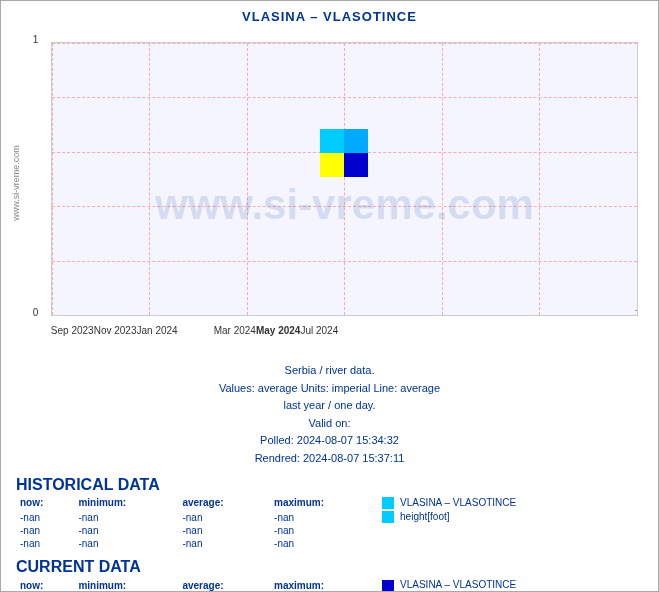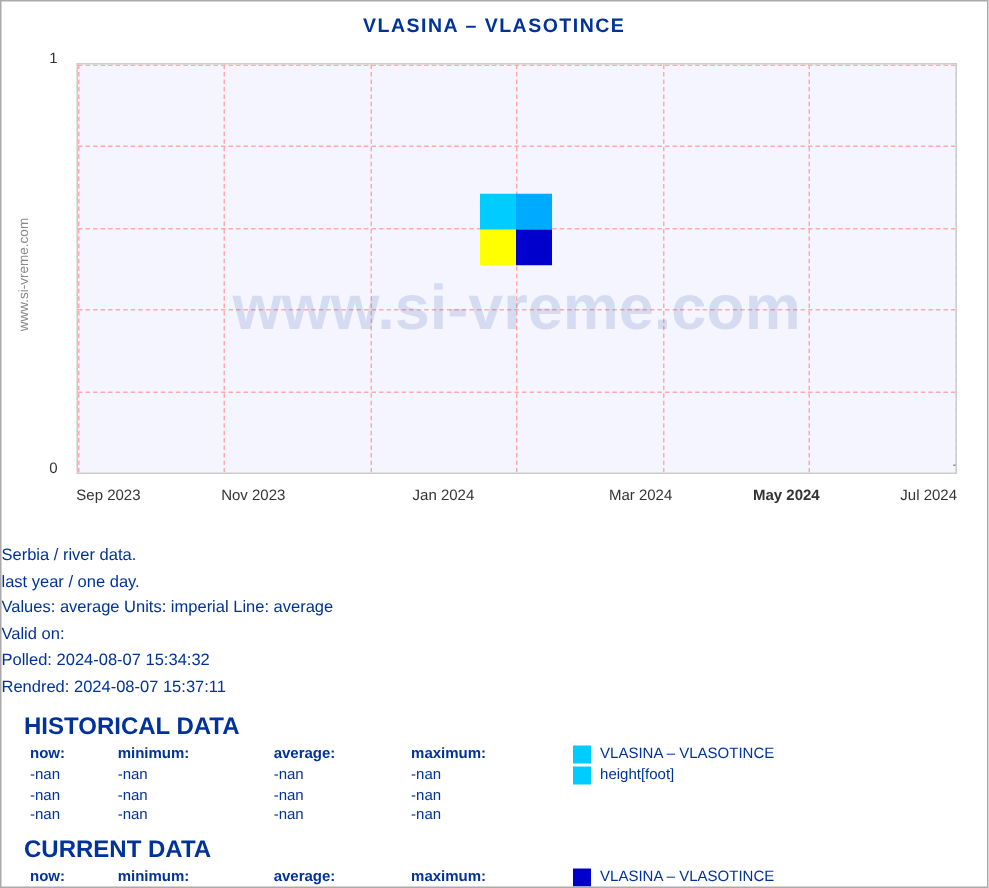--- a/index.html
+++ b/index.html
@@ -29,20 +29,21 @@
       height: 330px;
     }
 
     .chart-container {
       position: relative;
       width: 620px;
       height: 310px;
     }
 
     .info-section {
+      text-align: center;
       font-size: 11px;
       color: #003399;
       line-height: 1.6;
       padding: 4px 0;
     }
 
     .data-section {
       padding: 4px 15px;
       font-size: 11px;
       color: #003399;
@@ -125,37 +126,37 @@
             <rect x="0" y="0" width="24" height="24" fill="#00ccff"></rect>
             <rect x="24" y="0" width="24" height="24" fill="#00aaff"></rect>
             <rect x="24" y="24" width="24" height="24" fill="#0000cc"></rect>
           </svg>
           <div style="font-size:42px; font-weight:bold; color:rgba(0,51,153,0.13); white-space:nowrap;">www.si-vreme.com</div>
         </div>
 
         <div style="position:absolute; right:-8px; bottom:0; font-size:12px; color:#333;">→</div>
       </div>
 
-      <div style="position:absolute; bottom:2px; left:20px; right:10px; display:flex; justify-content:space-between;">
+      <div style="position:absolute; bottom:2px; left:20px; right:10px; display:flex; ">
         <span style="font-size:10px; color:#333;">Sep 2023</span>
         <span style="font-size:10px; color:#333;">Nov 2023</span>
-        <span style="font-size:10px; color:#333;margin-left:31px;">Jan 2024</span>
+        <span style="font-size:10px; color:#333;">Jan 2024</span>
         <span style="font-size:10px; color:#333;padding-left:36px;">Mar 2024</span>
         <span style="font-size:10px; color:#333;font-weight:bold;">May 2024</span>
         <span style="font-size:10px; color:#333;">Jul 2024</span>
       </div>
     </div>
     <div style="width:10px;"></div>
   </div>
 </div>
 
 <div class="info-section">
   <div>Serbia / river data.</div>
+  <div>Values: average  Units: imperial  Line: average</div>
   <div>last year / one day.</div>
-  <div>Values: average  Units: imperial  Line: average</div>
   <div>Valid on:</div>
   <div>Polled: 2024-08-07 15:34:32</div>
   <div>Rendred: 2024-08-07 15:37:11</div>
 </div>
 
 <div class="data-section">
   <div class="section-header">HISTORICAL DATA</div>
   <table class="data-table">
     <tbody>
         <tr>

